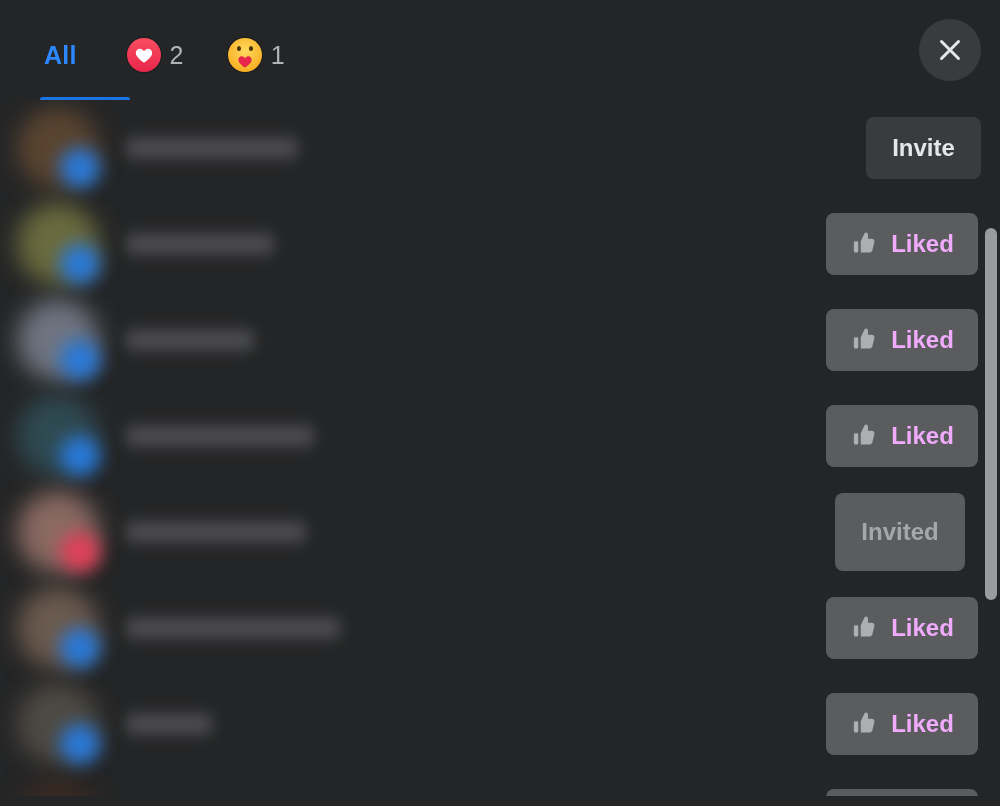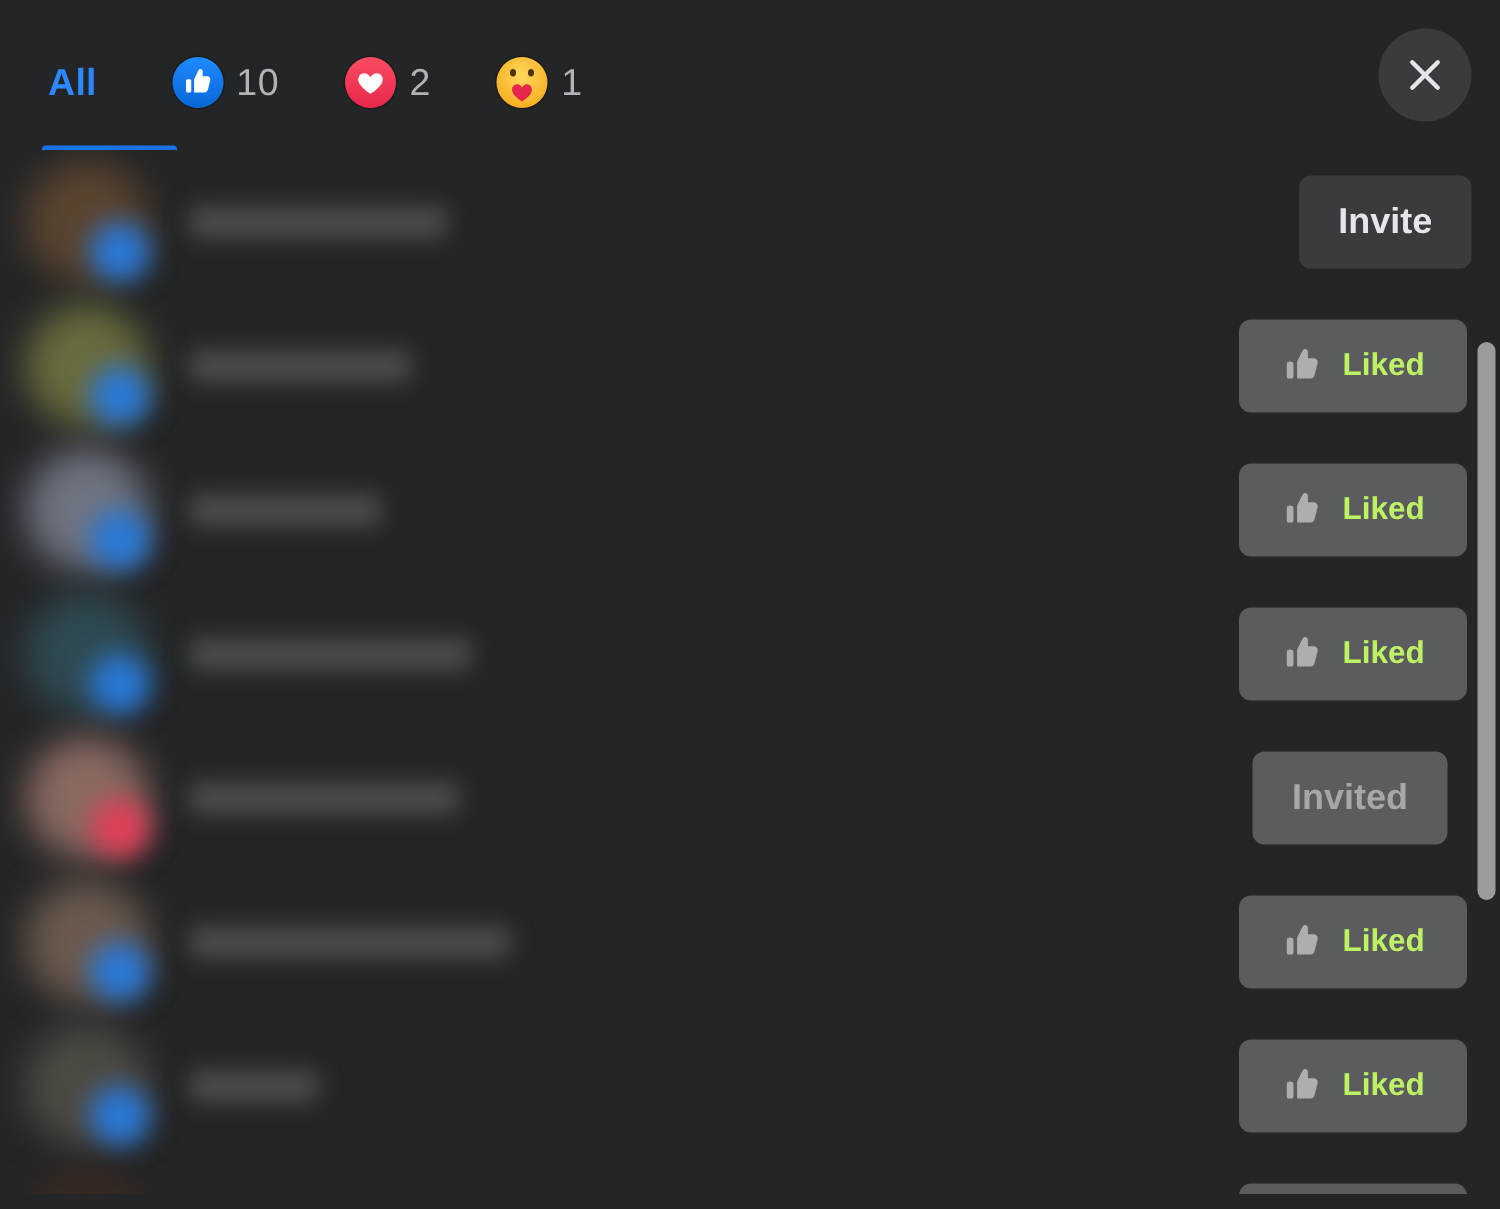--- a/index.html
+++ b/index.html
@@ -40,21 +40,21 @@
   .tab {
     position: relative;
     height: 110px;
     display: flex;
     align-items: center;
     justify-content: center;
     cursor: pointer;
     padding: 0 22px;
   }
 
-  .tab-all { padding: 0 28px; margin-left: 4px; }
+  .tab-all { padding: 0 28px; margin-left: 16px; }
 
   .tab-all .tab-label {
     color: #2D88FF;
     font-size: 25px;
     font-weight: 600;
     letter-spacing: .2px;
   }
 
   .tab-underline {
     position: absolute;
@@ -217,30 +217,30 @@
     font-weight: 700;
   }
 
   .btn-liked {
     background: #5b5c5e;
     width: 152px;
     height: 62px;
     right: 22px;
   }
   .btn-liked .action-label {
-    color: #bef264;
-    font-size: 21px;
+    color: #f0abfc;
+    font-size: 24px;
     font-weight: 600;
   }
   .btn-liked .thumb-icon { flex: none; }
 
   .btn-invited {
     background: #5b5c5e;
     width: 130px;
-    height: 62px;
+    height: 78px;
     right: 35px;
   }
   .btn-invited .action-label {
     color: #a6a7a9;
     font-size: 24px;
     font-weight: 600;
   }
 
   
   .scrollbar-track {
@@ -270,29 +270,20 @@
 
   <div class="header">
 
     <div class="tabs">
 
       <div class="tab tab-all">
         <span class="tab-label">All</span>
         <div class="tab-underline"></div>
       </div>
 
-      <div class="tab tab-reaction">
-        <span class="rx rx-like">
-          <svg width="22" height="22" viewBox="0 0 24 24" aria-hidden="true">
-            <path fill="#ffffff" d="M9.2 9.6 12.4 3c.9-1.4 3-.8 3 .9v3.6h3.3c1.5 0 2.6 1.4 2.2 2.8l-1.7 7c-.3 1.1-1.3 1.9-2.4 1.9H9.2V9.6z"></path>
-            <rect fill="#ffffff" x="3.3" y="9.6" width="3.8" height="9.6" rx="1.1"></rect>
-          </svg>
-        </span>
-        <span class="tab-count">10</span>
-      </div>
 
       <div class="tab tab-reaction">
         <span class="rx rx-love">
           <svg width="20" height="20" viewBox="0 0 24 24" aria-hidden="true">
             <path fill="#ffffff" d="M12 21s-7.6-4.8-9.3-9.1C1.3 8.4 3.3 4.6 7 4.6c2 0 3.6 1.1 5 3 1.4-1.9 3-3 5-3 3.7 0 5.7 3.8 4.3 7.3C19.6 16.2 12 21 12 21z"></path>
           </svg>
         </span>
         <span class="tab-count">2</span>
       </div>
 

